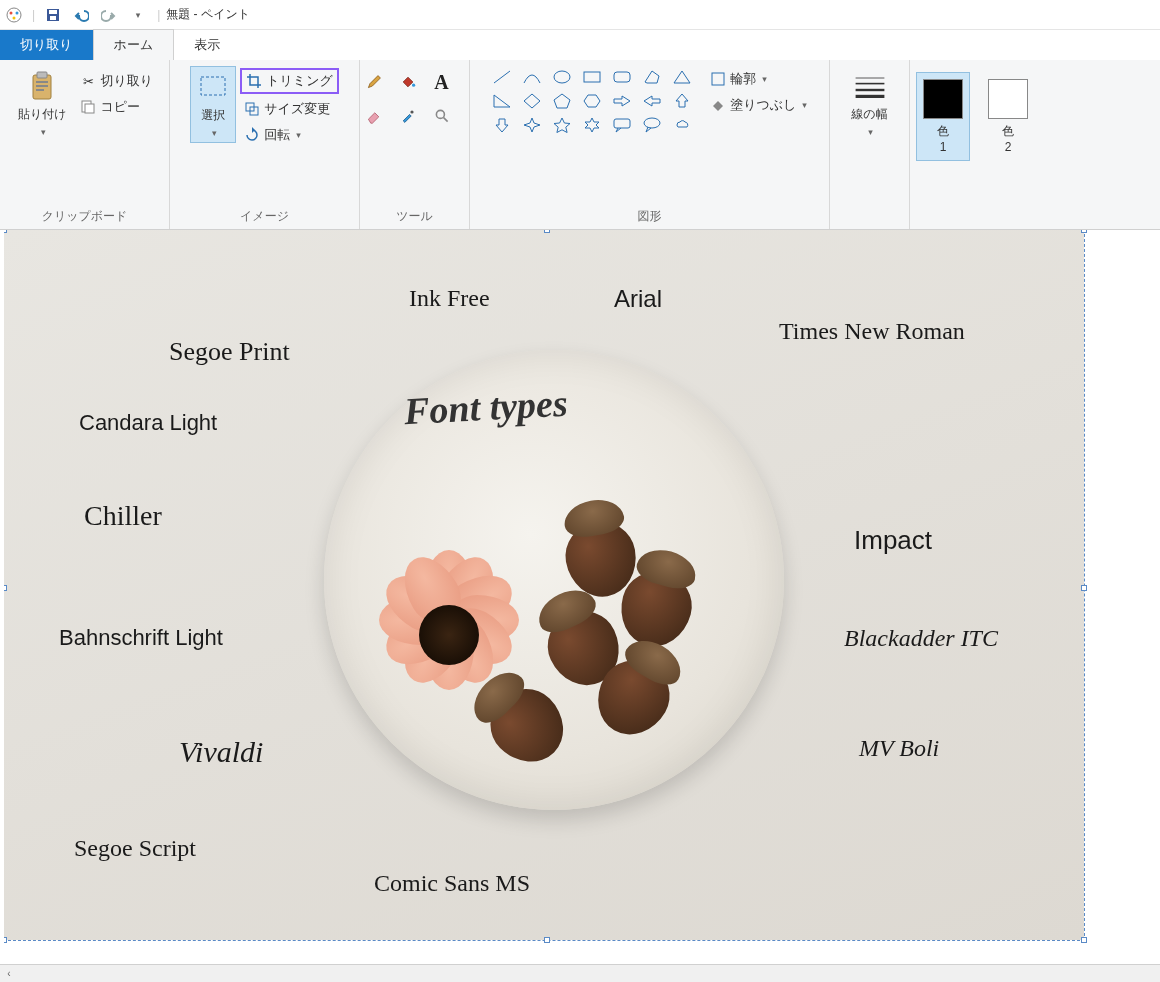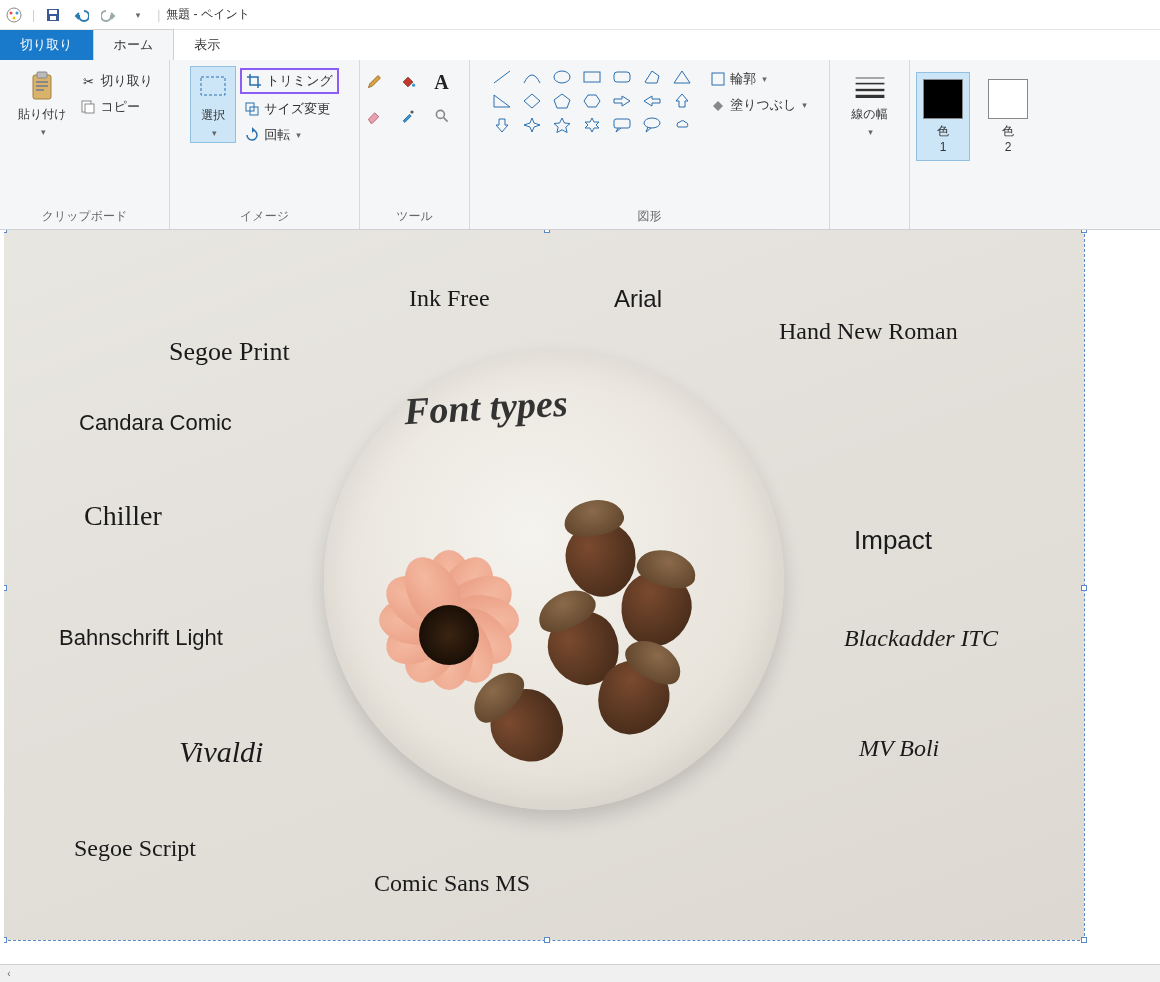--- a/index.html
+++ b/index.html
@@ -404,23 +404,23 @@
         <div class="cap"></div>
       </div>
     <div class="acorn" style="left:480px;top:440px;transform:rotate(-45deg)">
         <div class="nut"></div>
         <div class="cap"></div>
       </div>
 
     <div class="ft" style="left:400px;top:155px;font:italic bold 38px 'Comic Sans MS',cursive;color:#333;transform:rotate(-3deg)">Font types</div>
     <div class="ft" style="left:405px;top:55px;font:24px 'Segoe Script',cursive">Ink Free</div>
     <div class="ft" style="left:610px;top:55px;font:24px Arial">Arial</div>
-    <div class="ft" style="left:775px;top:88px;font:24px 'Times New Roman',serif">Hand New Roman</div>
+    <div class="ft" style="left:775px;top:88px;font:24px 'Times New Roman',serif">Times New Roman</div>
     <div class="ft" style="left:165px;top:107px;font:26px 'Segoe Print',cursive">Segoe Print</div>
-    <div class="ft" style="left:75px;top:180px;font:300 22px Candara,sans-serif">Candara Comic</div>
+    <div class="ft" style="left:75px;top:180px;font:300 22px Candara,sans-serif">Candara Light</div>
     <div class="ft" style="left:80px;top:270px;font:28px Chiller,fantasy">Chiller</div>
     <div class="ft" style="left:850px;top:295px;font:26px Impact,sans-serif">Impact</div>
     <div class="ft" style="left:55px;top:395px;font:300 22px Bahnschrift,sans-serif">Bahnschrift Light</div>
     <div class="ft" style="left:840px;top:395px;font:italic 24px 'Brush Script MT',cursive">Blackadder ITC</div>
     <div class="ft" style="left:175px;top:505px;font:italic 30px 'Brush Script MT',cursive">Vivaldi</div>
     <div class="ft" style="left:855px;top:505px;font:italic 24px 'Comic Sans MS',cursive">MV Boli</div>
     <div class="ft" style="left:70px;top:605px;font:24px 'Segoe Script',cursive">Segoe Script</div>
     <div class="ft" style="left:370px;top:640px;font:24px 'Comic Sans MS',cursive">Comic Sans MS</div>
   </div>
 </div>

